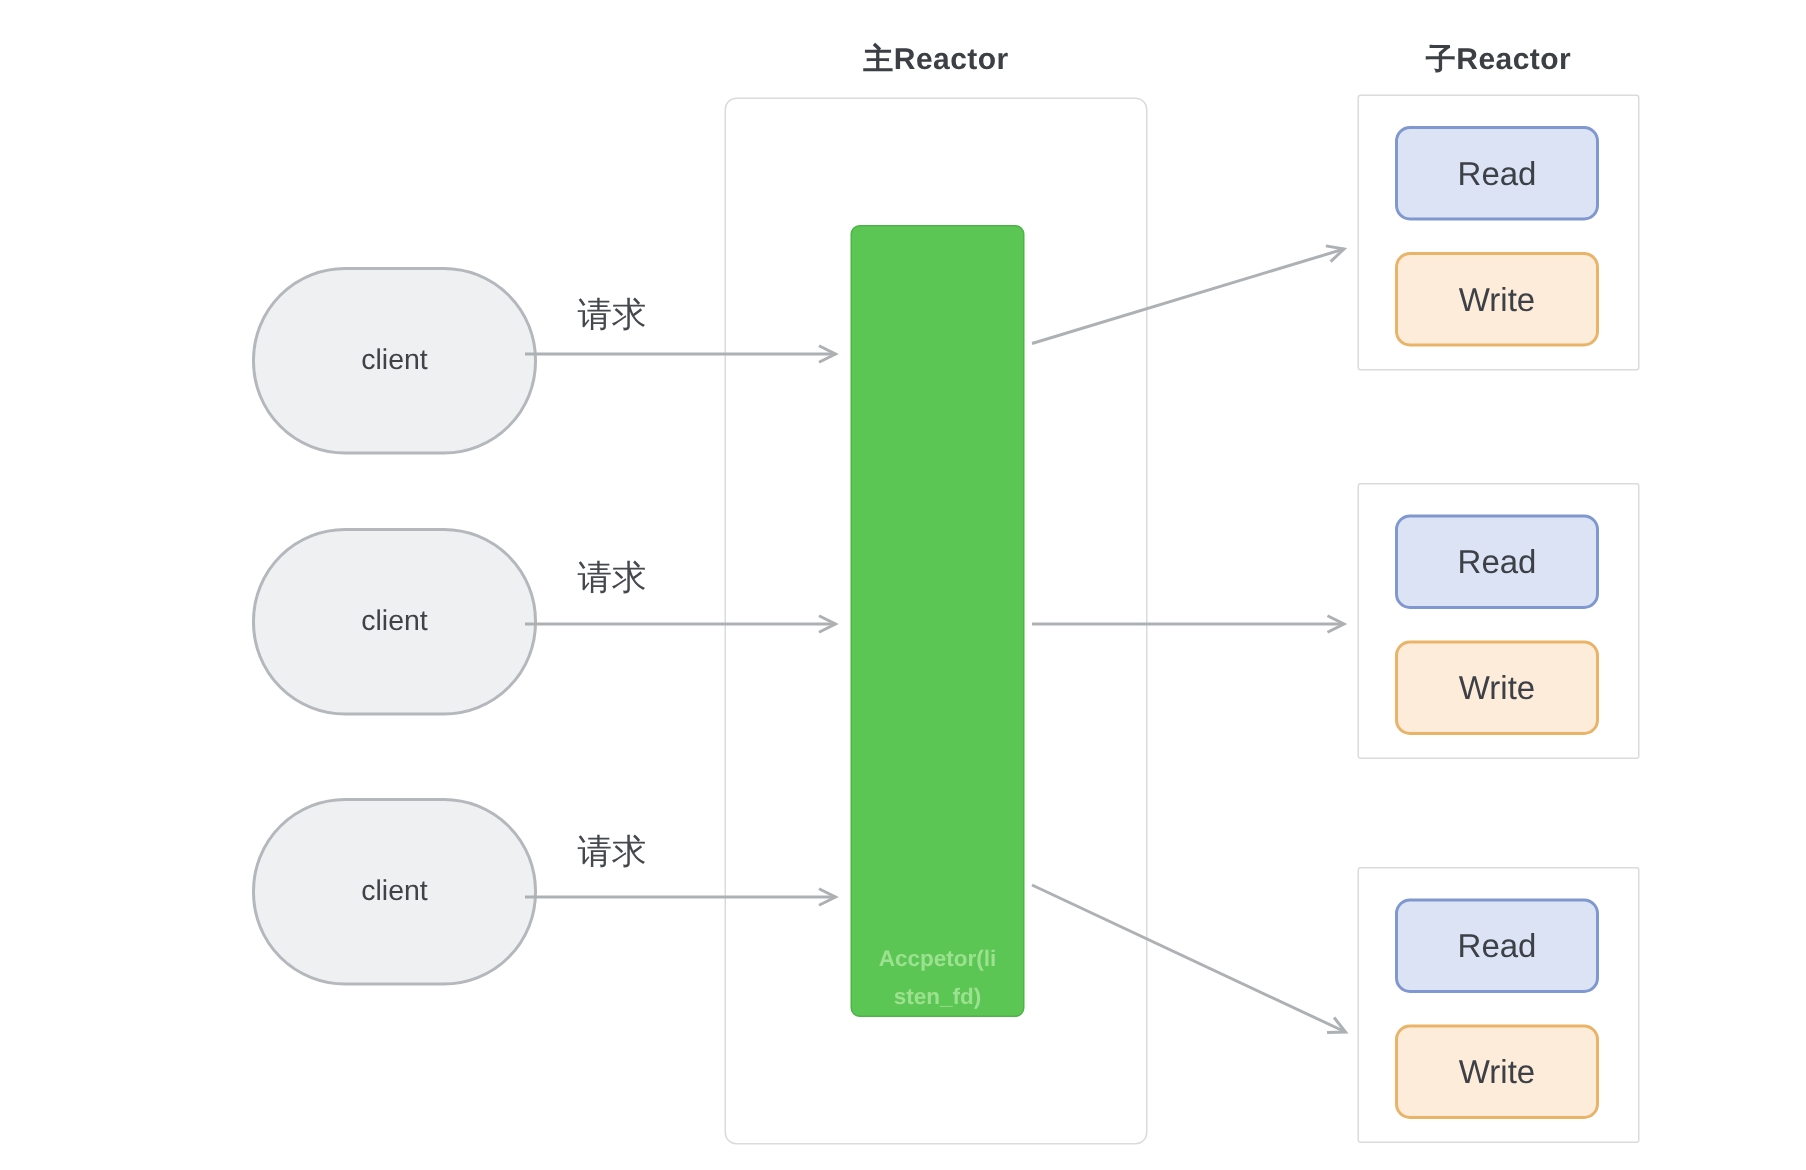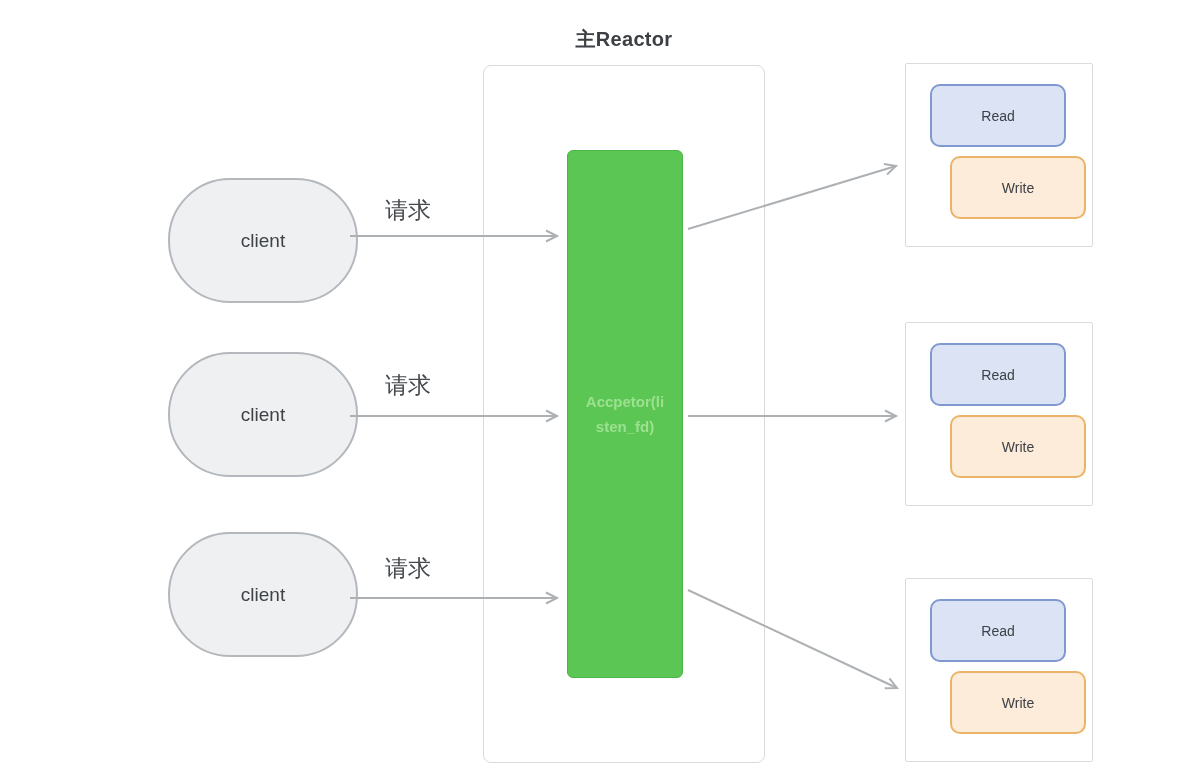--- a/index.html
+++ b/index.html
@@ -32,21 +32,21 @@
   }
   .title-main{left:483px;width:282px;}
   .title-sub{left:905px;width:188px;}
   .main-box{
     position:absolute;left:483px;top:65px;width:282px;height:698px;
     background:#fff;border:1.5px solid var(--box-border);border-radius:8px;
   }
   .green-box{
     position:absolute;left:567px;top:150px;width:116px;height:528px;
     background:var(--green-fill);border:1px solid var(--green-border);border-radius:6px;
-    display:flex;flex-direction:column;align-items:center;justify-content:center;
+    display:flex;flex-direction:column;align-items:center;justify-content:flex-end;
     color:var(--green-text);font-size:15px;font-weight:600;line-height:25px;
     text-align:center;
   }
   .client{
     position:absolute;left:168px;width:190px;height:125px;
     background:var(--client-fill);border:2px solid var(--client-border);border-radius:62px;
     display:flex;align-items:center;justify-content:center;
     color:var(--client-text);font-size:19px;font-weight:500;
   }
   .client-1{top:178px;}
@@ -59,33 +59,34 @@
   .sub-box{
     position:absolute;left:905px;width:188px;height:184px;
     background:#fff;border:1.5px solid var(--box-border);border-radius:2px;
   }
   .sub-1{top:63px;}
   .sub-2{top:322px;}
   .sub-3{top:578px;}
   .rw{
     position:absolute;left:24px;width:136px;height:63px;border-radius:10px;
     display:flex;align-items:center;justify-content:center;
-    font-size:14px;font-weight:500;color:var(--rw-text);
+    font-size:22px;font-weight:500;color:var(--rw-text);
   }
   .rw-read{top:20px;background:var(--read-fill);border:2px solid var(--read-border);}
-  .rw-write{top:92px;background:var(--write-fill);border:2px solid var(--write-border);margin-left:20px;}
+  .rw-write{top:104px;background:var(--write-fill);border:2px solid var(--write-border);}
   svg.arrows{position:absolute;left:0;top:0;width:1204px;height:780px;pointer-events:none;}
   svg.arrows path{stroke:var(--arrow);stroke-width:2;fill:none;}
 </style>
 </head>
 <body>
 
 <div class="canvas">
 
   <div class="diagram-title title-main">主Reactor</div>
+  <div class="diagram-title title-sub">子Reactor</div>
 
   <div class="main-box"></div>
 
   <div class="green-box">
     <div>Accpetor(li</div>
     <div>sten_fd)</div>
   </div>
 
   <div class="client client-1">
     <span>client</span>

